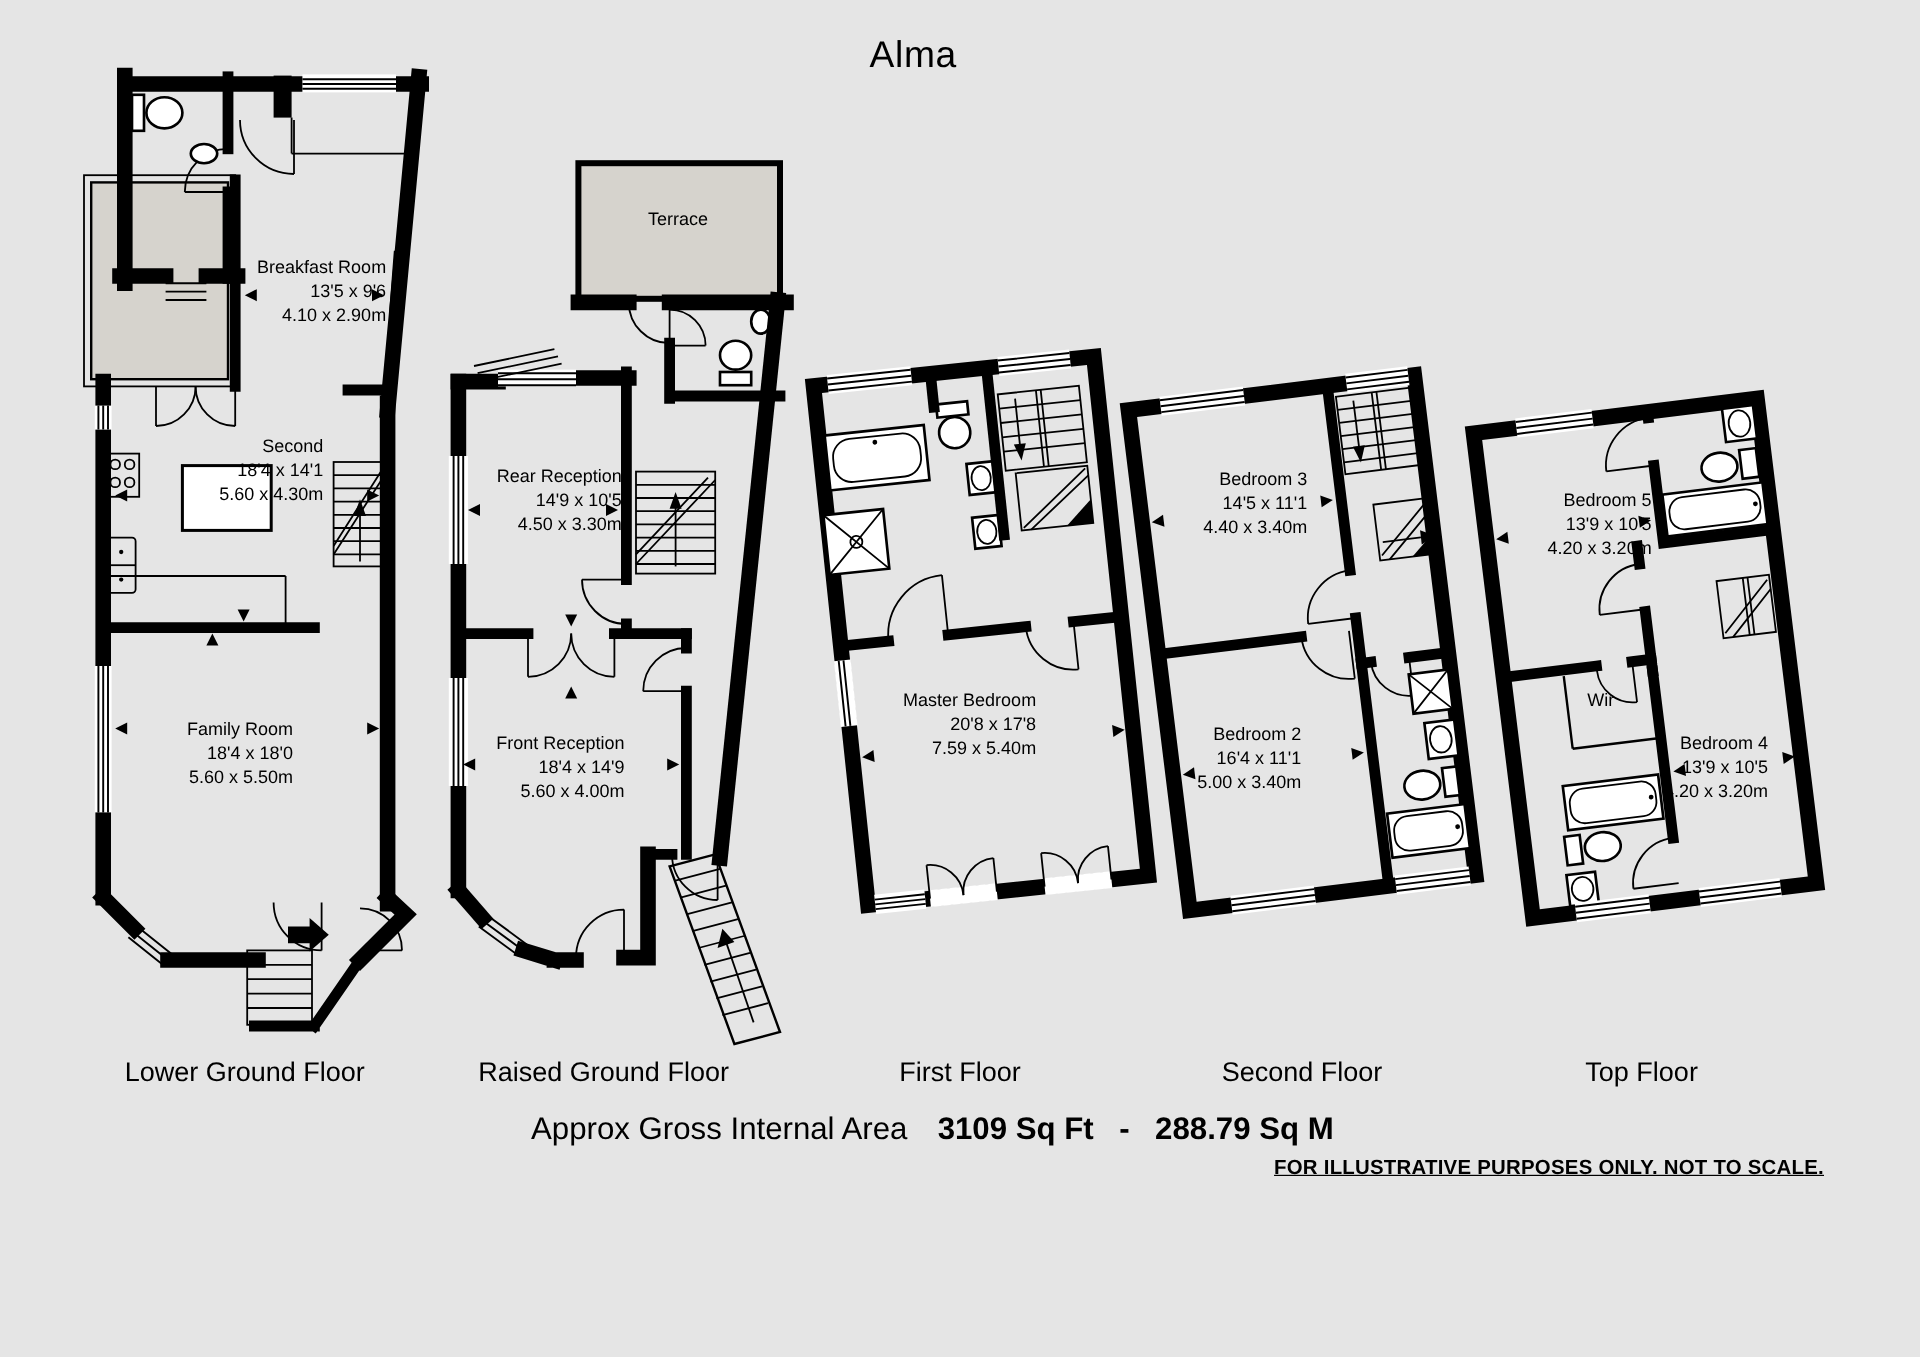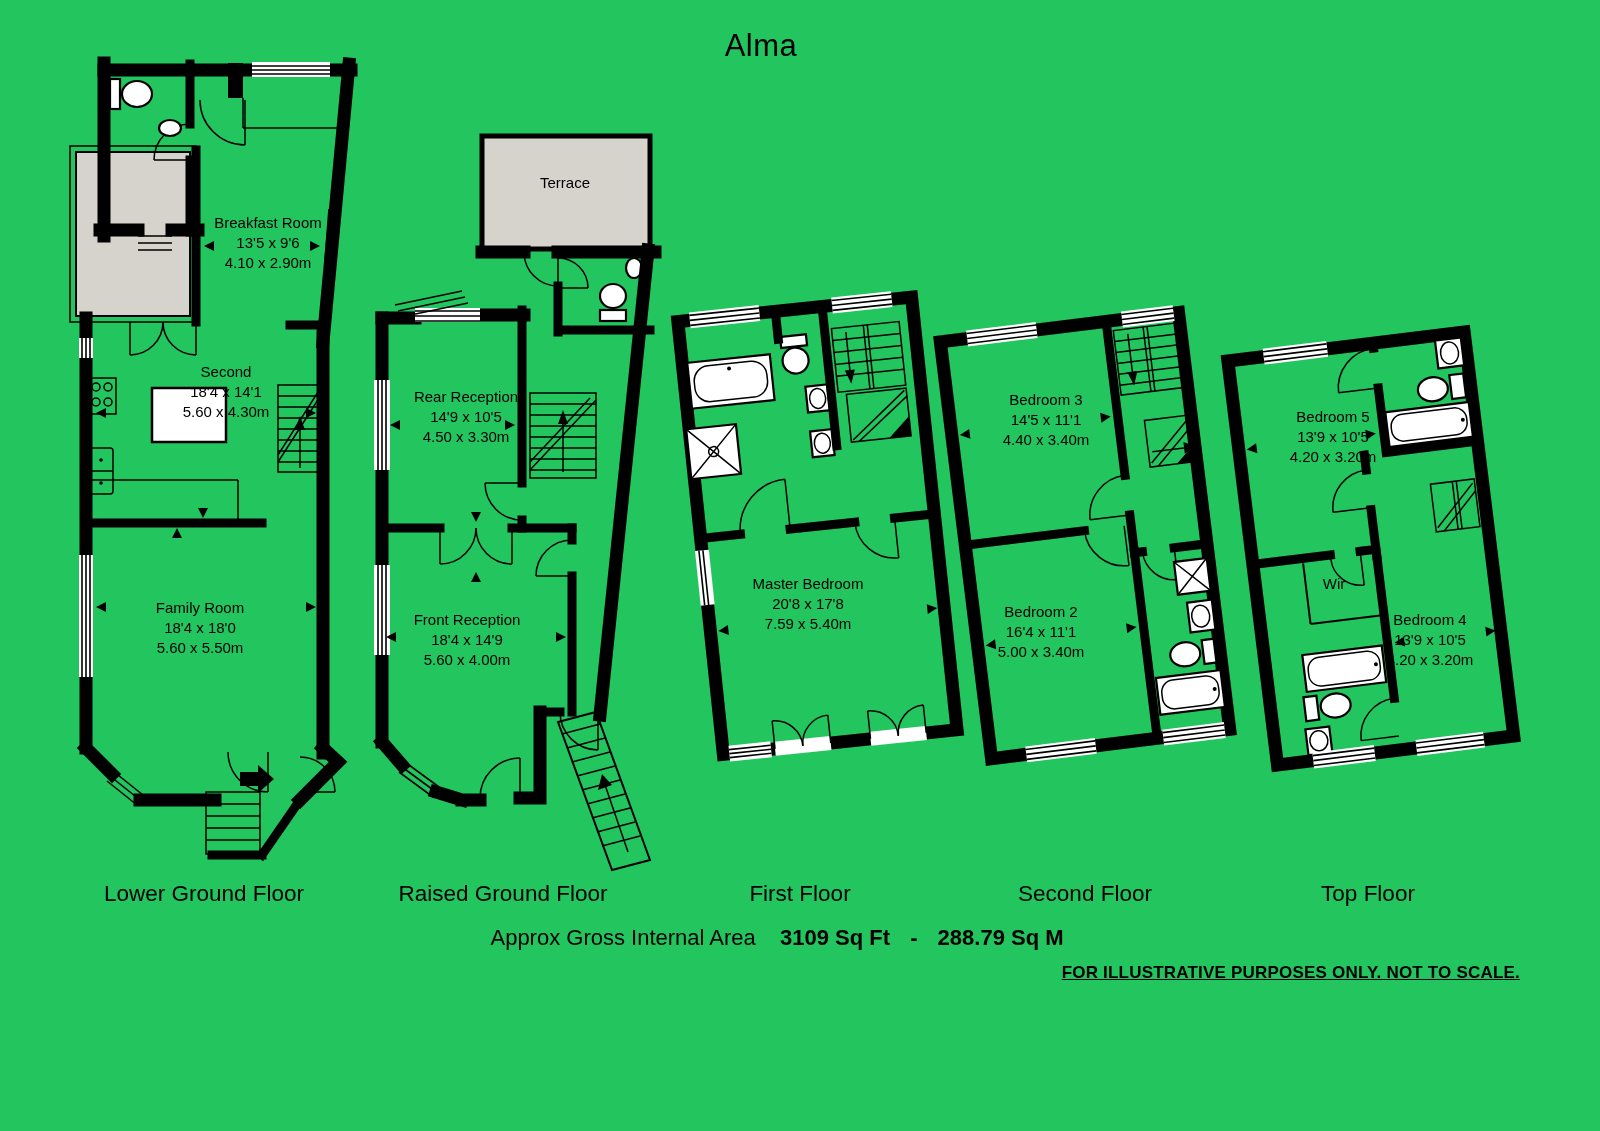--- a/index.html
+++ b/index.html
@@ -1,33 +1,33 @@
 <!DOCTYPE html>
 <html><head>
 <meta charset="utf-8">
 <style>
   html,body{margin:0;padding:0;background:#fff;}
-  #page{position:relative;width:1600px;height:1131px;background:#22c55e;overflow:hidden;
+  #page{position:relative;width:1600px;height:1131px;background:#e5e5e5;overflow:hidden;
         font-family:"Liberation Sans", sans-serif;color:#000;}
   #plan-title{position:absolute;left:0;top:28px;width:1522px;text-align:center;
         font-size:31px;font-weight:400;letter-spacing:0.5px;}
   svg{position:absolute;left:0;top:0;}
   .wall{stroke:#000;stroke-width:13;fill:none;stroke-linecap:square;}
   .wall9{stroke:#000;stroke-width:9;fill:none;stroke-linecap:square;}
   .thin{stroke:#000;stroke-width:2;fill:none;}
   .thin15{stroke:#000;stroke-width:1.5;fill:none;}
   .fix{stroke:#000;stroke-width:2.2;fill:#fff;}
   .arc{stroke:#000;stroke-width:1.5;fill:none;}
   .win{stroke:#000;stroke-width:1.6;fill:none;}
   .blk{fill:#000;stroke:none;}
-  .room-label{position:absolute;transform:translate(-50%,-50%);text-align:center;
+  .room-label{position:absolute;transform:translate(-50%,-50%);text-align:right;
       font-size:15px;line-height:1.32;white-space:nowrap;color:#000;}
   .floor-label{position:absolute;transform:translate(-50%,-50%);text-align:right;
       font-size:22.5px;color:#000;white-space:nowrap;}
-  #footer-line{position:absolute;left:0;top:925px;width:1554px;text-align:center;font-size:22px;}
+  #footer-line{position:absolute;left:0;top:925px;width:1554px;text-align:center;font-size:26px;}
   #footer-line .bold{font-weight:700;}
   #footer-line .sep{font-weight:700;margin:0 14px;}
   #footer-line .lbl{margin-right:18px;}
   #disclaimer{position:absolute;left:0;top:963px;width:1520px;text-align:right;
       font-size:17px;font-weight:700;letter-spacing:0.2px;text-decoration:underline;}
 </style>
 </head>
 <body>
 
 <div id="page">

